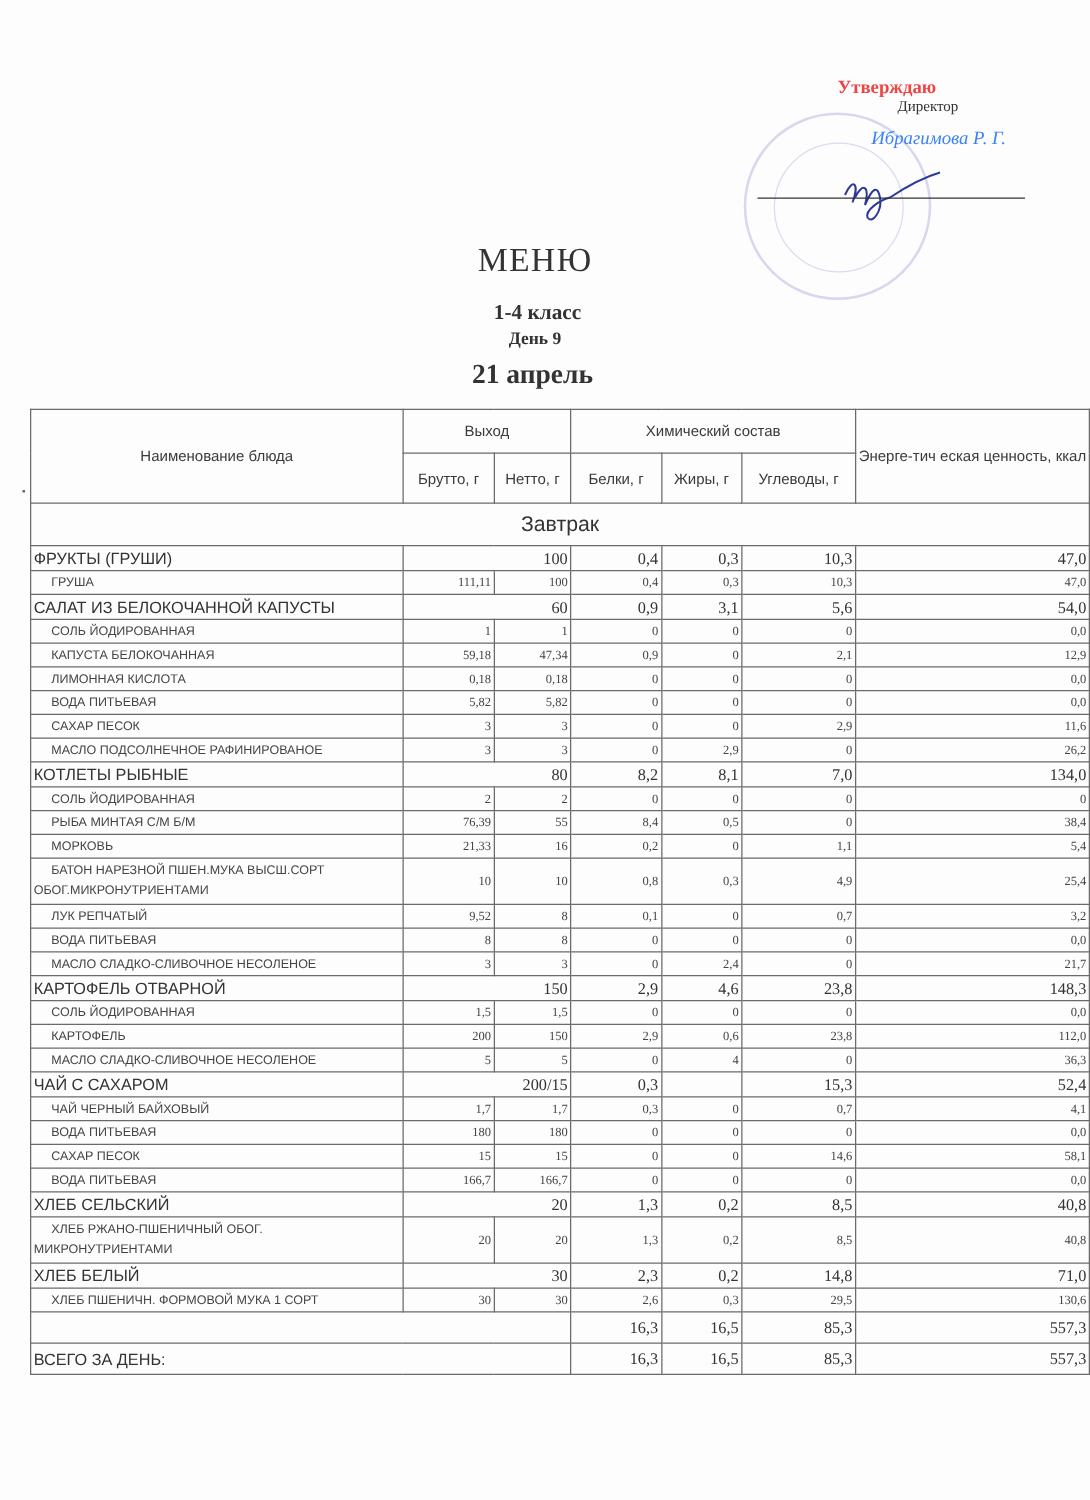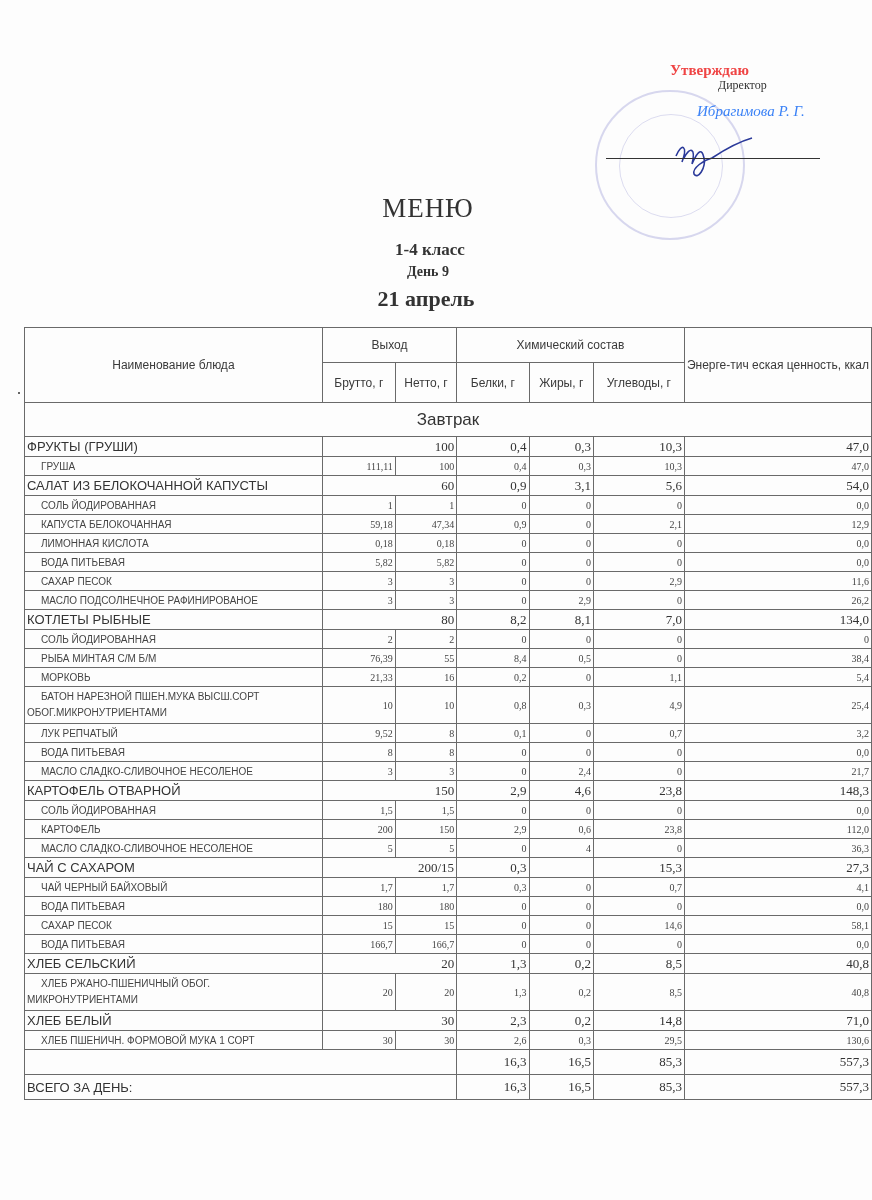--- a/index.html
+++ b/index.html
@@ -277,21 +277,21 @@
         <td class="num">4</td>
         <td class="num">0</td>
         <td class="num">36,3</td>
       </tr>
       <tr class="dish">
         <td class="name">ЧАЙ С САХАРОМ</td>
         <td class="num" colspan="2">200/15</td>
         <td class="num">0,3</td>
         <td class="num"></td>
         <td class="num">15,3</td>
-        <td class="num">27,3</td>
+        <td class="num">52,4</td>
       </tr>
       <tr class="ing">
         <td class="name">ЧАЙ ЧЕРНЫЙ БАЙХОВЫЙ</td>
         <td class="num">1,7</td>
         <td class="num">1,7</td>
         <td class="num">0,3</td>
         <td class="num">0</td>
         <td class="num">0,7</td>
         <td class="num">4,1</td>
       </tr>

